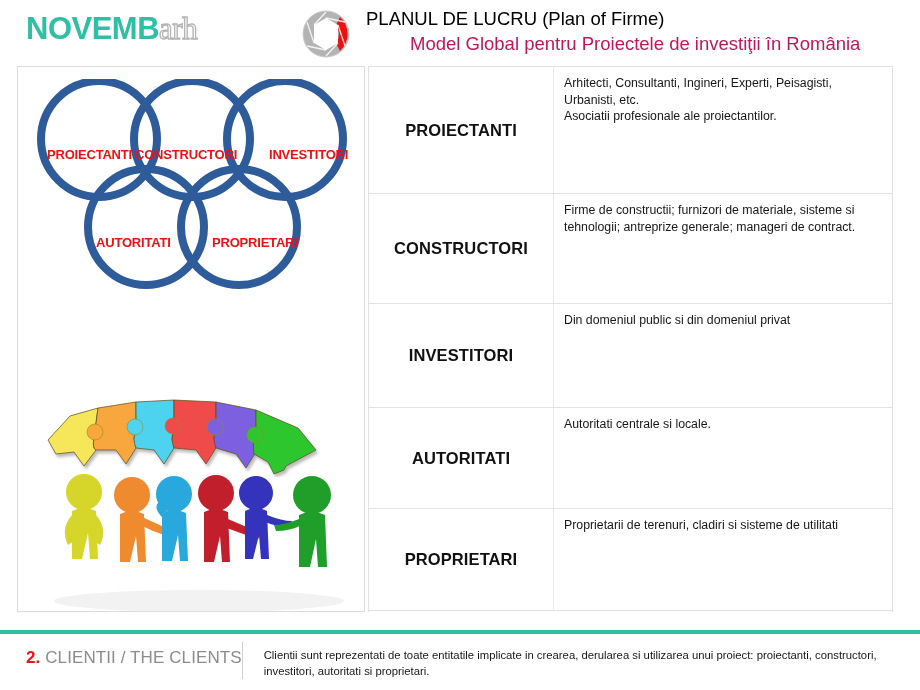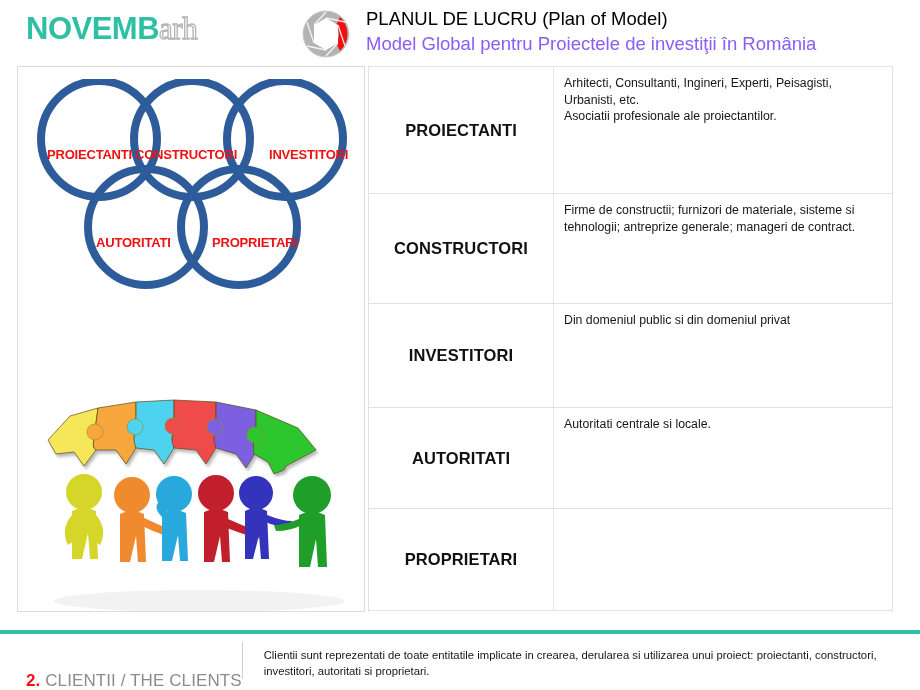--- a/index.html
+++ b/index.html
@@ -21,22 +21,22 @@
             letter-spacing: -0.5px; font-family: "Liberation Sans", sans-serif; }
   .logo-b { font-size: 31px; font-weight: normal; color: #ffffff;
             -webkit-text-stroke: 1.3px #b4b4b4;
             letter-spacing: -0.5px; font-family: Liberation Serif, serif; }
 
   .aperture { position: absolute; left: 300px; top: 10px; width: 52px; height: 48px; }
 
   .title-block { position: absolute; left: 366px; top: 6px; width: 550px; }
   .title-line1 { font-size: 18.5px; color: #000; line-height: 25px; white-space: nowrap; }
   .title-line1 .bold { font-weight: normal; }
-  .title-line2 { font-size: 18.5px; color: #8b5cf6; line-height: 26px;
-                 white-space: nowrap; font-weight: normal; }
+  .title-line2 { font-size: 18.5px; color: #be185d; line-height: 26px;
+                 white-space: nowrap; font-weight: normal; margin-left: 44px; }
 
   
   .left-panel { position: absolute; left: 17px; top: 66px;
                 width: 348px; height: 546px;
                 border: 1px solid #dcdcdc; background: #fff; overflow: hidden; }
 
   .rings { position: absolute; left: 9px; top: 12px; width: 330px; height: 210px; }
 
   .ring-label { position: absolute; color: #ee1111; font-weight: bold;
                 font-size: 13px; white-space: nowrap; letter-spacing: -0.2px;
@@ -60,21 +60,21 @@
   .r1 { height: 127px; } .r2 { height: 110px; } .r3 { height: 104px; }
   .r4 { height: 101px; } .r5 { height: 102px; }
 
   
   .footer-rule { position: absolute; left: 0; top: 630px; width: 920px; height: 4px;
                  background: #2fbfa5; }
   .footer { position: absolute; left: 0; top: 642px; width: 920px; height: 46px;
             display: flex; align-items: flex-start; }
   .foot-label { width: 245px; padding-left: 26px; padding-top: 6px;
                 font-size: 17px; color: #8c8c8c; white-space: nowrap;
-                letter-spacing: 0.1px; margin-top: 23px; }
+                letter-spacing: 0.1px; }
   .foot-num { color: #ee1111; font-weight: bold; }
   .foot-text { border-left: 1px solid #cfcfcf; padding-left: 21px; padding-top: 5px;
                font-size: 11.3px; color: #171717; line-height: 16px; }
 </style>
 </head>
 <body>
 
 <div class="slide">
 
   <div class="header">
@@ -93,21 +93,21 @@
         <line x1="38" y1="15" x2="45" y2="36"></line>
         <line x1="38" y1="33" x2="26" y2="46"></line>
         <line x1="26" y1="40" x2="7" y2="36"></line>
         <line x1="14" y1="33" x2="7" y2="12"></line>
         <line x1="14" y1="15" x2="26" y2="2"></line>
       </g>
       <circle cx="26" cy="24" r="23" fill="none" stroke="#c9c9c9" stroke-width="1"></circle>
     </svg>
 
     <div class="title-block">
-      <div class="title-line1"><span class="bold">PLANUL DE LUCRU</span><span> (Plan of Model)</span></div>
+      <div class="title-line1"><span class="bold">PLANUL DE LUCRU</span><span> (Plan of Firme)</span></div>
       <div class="title-line2">Model Global pentru Proiectele de investiţii în România</div>
     </div>
   </div>
 
   <div class="left-panel">
 
     <svg class="rings" viewBox="0 0 330 210">
       <g fill="none" stroke="#2e5c9a" stroke-width="8">
         <circle cx="72" cy="60" r="58"></circle>
         <circle cx="165" cy="60" r="58"></circle>
@@ -201,20 +201,21 @@
     <div class="trow r3">
       <div class="tcat">INVESTITORI</div>
       <div class="tdesc" style="white-space:pre-line">Din domeniul public si din domeniul privat</div>
     </div>
     <div class="trow r4">
       <div class="tcat">AUTORITATI</div>
       <div class="tdesc" style="white-space:pre-line">Autoritati centrale si locale.</div>
     </div>
     <div class="trow r5">
       <div class="tcat">PROPRIETARI</div>
+      <div class="tdesc" style="white-space:pre-line">Proprietarii de terenuri, cladiri si sisteme de utilitati</div>
     </div>
   </div>
 
   <div class="footer-rule"></div>
   <div class="footer">
     <div class="foot-label"><span class="foot-num">2.</span><span> CLIENTII / THE CLIENTS</span></div>
     <div class="foot-text">Clientii sunt reprezentati de toate entitatile implicate in crearea, derularea si utilizarea unui proiect: proiectanti, constructori, investitori, autoritati si proprietari.</div>
   </div>
 
 </div>

